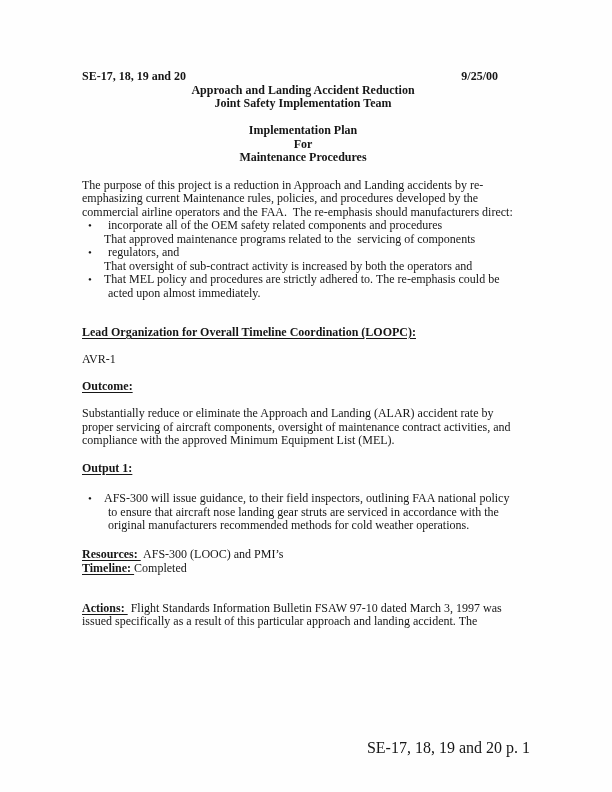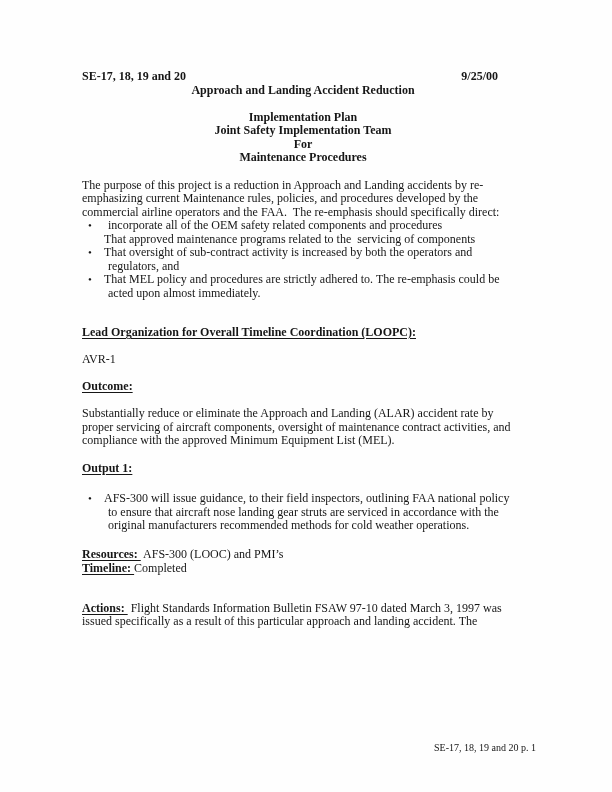--- a/index.html
+++ b/index.html
@@ -40,59 +40,59 @@
   .loopc { margin-top:26px; }
   .avr { margin-top:13.5px; }
   .outcome-h { margin-top:13.5px; }
   .output1-h { margin-top:14px; }
   .out-bullet { margin-top:17px; }
   .resources { margin-top:15px; }
   .timeline { margin-top:1px; }
   .actions { margin-top:26px; }
   .footer {
     position:absolute;
-    top:742px; right:76px;
-    font-size:10px; line-height:12px;
+    top:742px; right:82px;
+    font-size:16px; line-height:12px;
     white-space:pre;
   }
 </style>
 </head>
 <body>
 
 <div class="page">
 
   <div class="hdr-row">
     <span class="pre">SE-17, 18, 19 and 20</span>
     <span class="pre hdr-date">9/25/00</span>
   </div>
 
   <div class="center">Approach and Landing Accident Reduction</div>
+  <div class="center">Joint Safety Implementation Team</div>
+
   <div class="center mt-blank">Implementation Plan</div>
-
-  <div class="center">Joint Safety Implementation Team</div>
   <div class="center">For</div>
   <div class="center">Maintenance Procedures</div>
 
 
   <div class="para">
     <div class="ln">The purpose of this project is a reduction in Approach and Landing accidents by re-</div>
     <div class="ln">emphasizing current Maintenance rules, policies, and procedures developed by the</div>
-    <div class="ln">commercial airline operators and the FAA.  The re-emphasis should specifically direct:</div>
+    <div class="ln">commercial airline operators and the FAA.  The re-emphasis should manufacturers direct:</div>
   </div>
 
   <ul class="bullets">
     <li class="b-item">
       <span class="glyph">•</span>
       <div class="ln">incorporate all of the OEM safety related components and procedures</div>
       <div class="ln first">That approved maintenance programs related to the  servicing of components</div>
     </li>
     <li class="b-item">
       <span class="glyph">•</span>
+      <div class="ln">regulators, and</div>
       <div class="ln first">That oversight of sub-contract activity is increased by both the operators and</div>
-      <div class="ln">regulators, and</div>
     </li>
     <li class="b-item">
       <span class="glyph">•</span>
       <div class="ln first">That MEL policy and procedures are strictly adhered to. The re-emphasis could be</div>
       <div class="ln">acted upon almost immediately.</div>
     </li>
   </ul>
 
   <div class="head-line loopc">
     <span class="ul ln">Lead Organization for Overall Timeline Coordination (LOOPC):</span>

